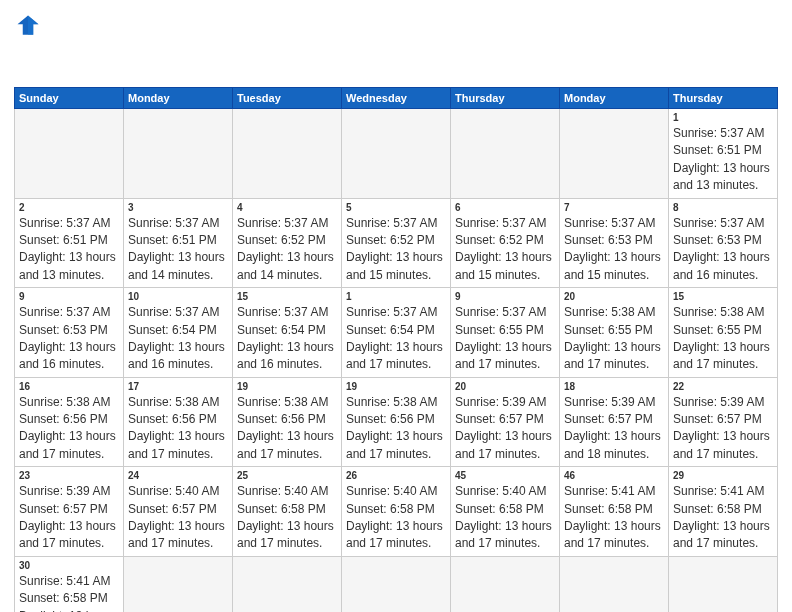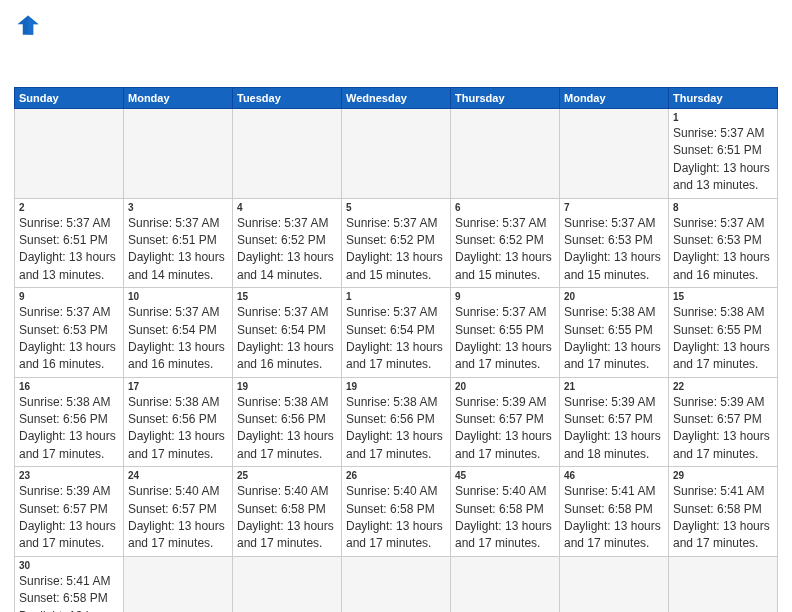--- a/index.html
+++ b/index.html
@@ -271,21 +271,21 @@
 and 17 minutes.</div>
           </td>
           <td>
             <span class="day-num">20</span>
             <div class="day-info">Sunrise: 5:39 AM
 Sunset: 6:57 PM
 Daylight: 13 hours
 and 17 minutes.</div>
           </td>
           <td>
-            <span class="day-num">21</span>
+            <span class="day-num">18</span>
             <div class="day-info">Sunrise: 5:39 AM
 Sunset: 6:57 PM
 Daylight: 13 hours
 and 18 minutes.</div>
           </td>
           <td>
             <span class="day-num">22</span>
             <div class="day-info">Sunrise: 5:39 AM
 Sunset: 6:57 PM
 Daylight: 13 hours

